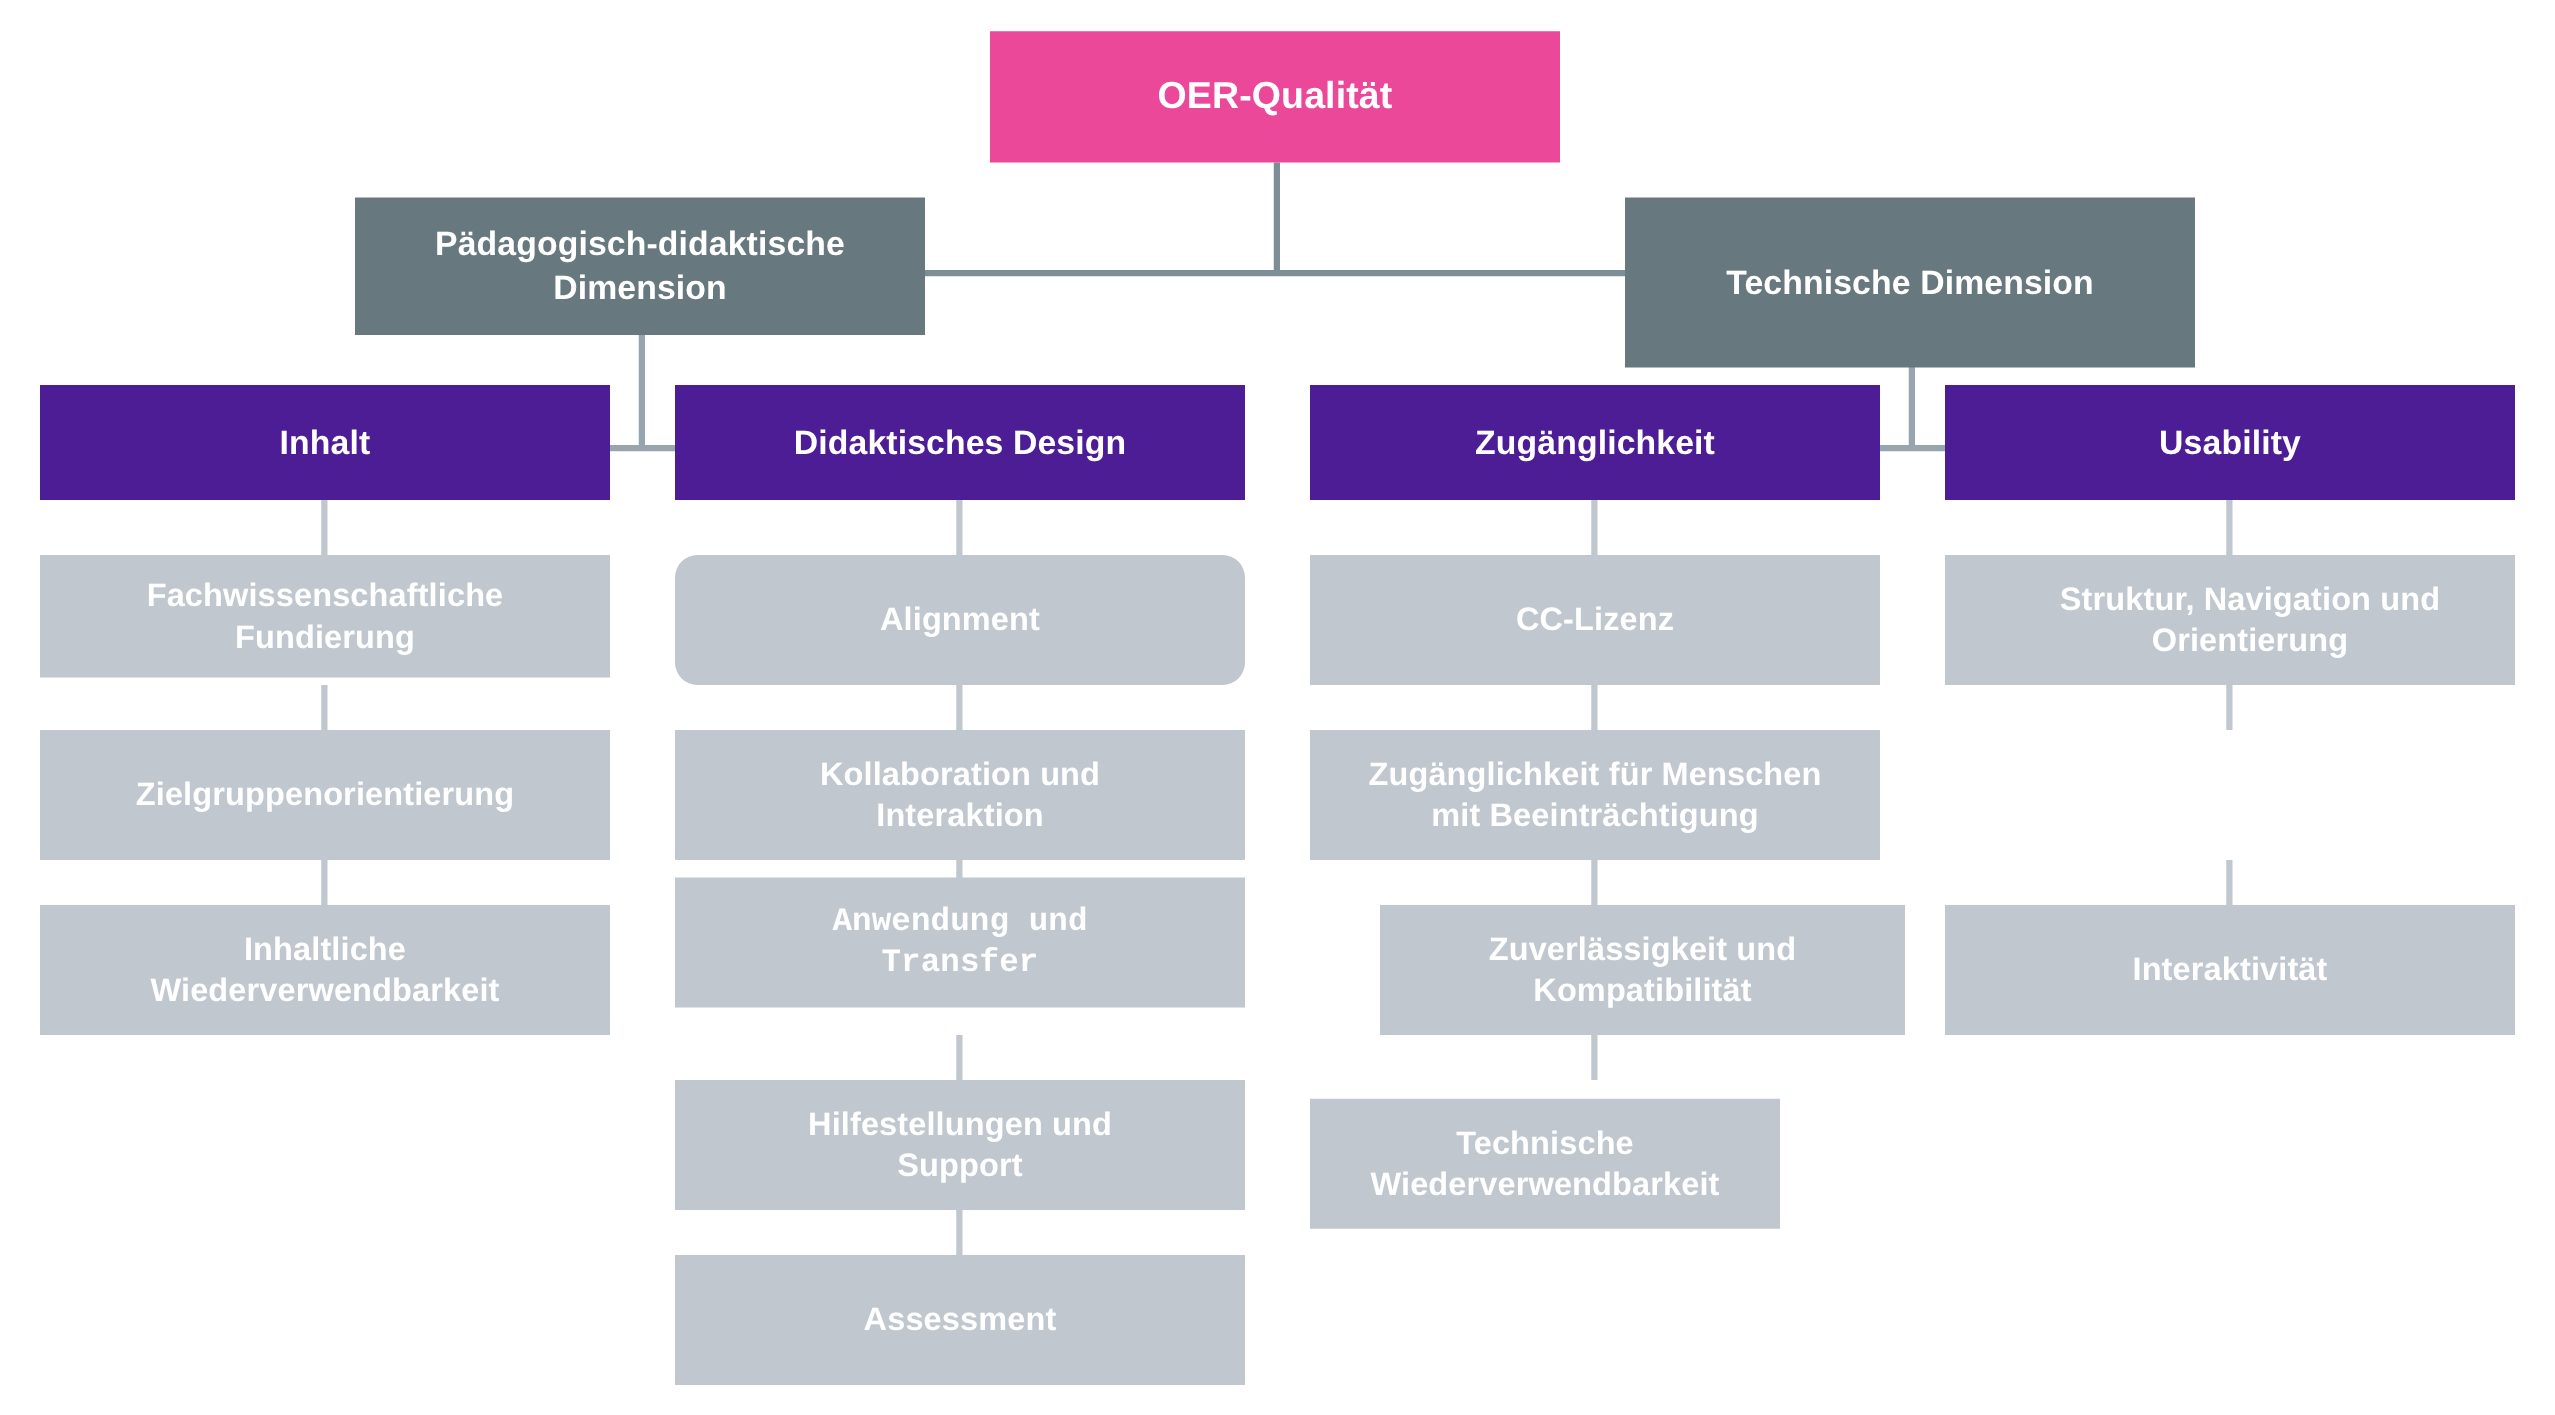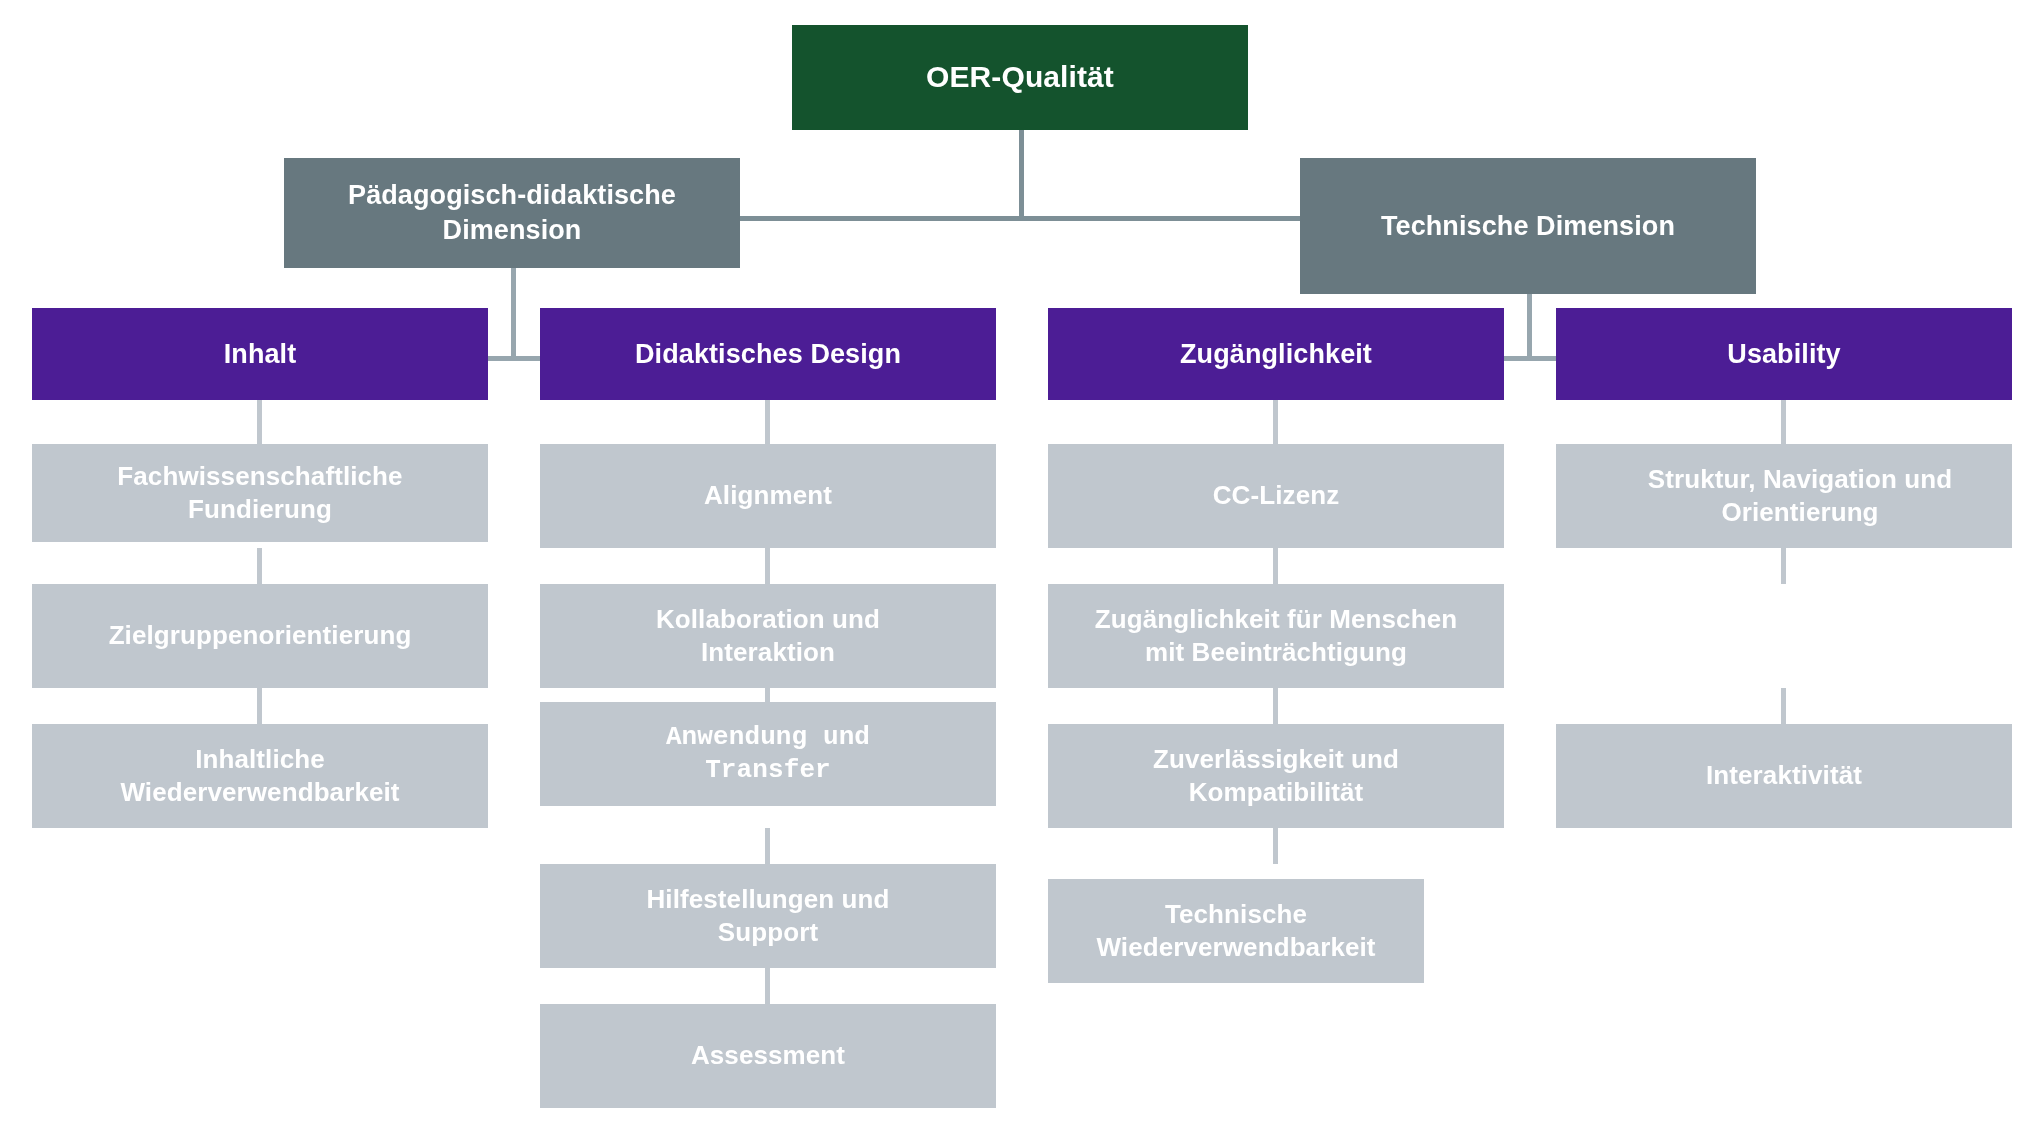--- a/index.html
+++ b/index.html
@@ -30,21 +30,21 @@
     align-items:center;
     justify-content:center;
     text-align:center;
     color:#ffffff;
     font-weight:bold;
     line-height:1.28;
     padding:4px 14px;
     letter-spacing:0.1px;
     white-space:pre-line;
   }
-  .lvl1{background:#14532d;font-size:30px;}
+  .lvl1{background:#ec4899;font-size:30px;}
   .lvl2{background:#67787f;font-size:27px;}
   .lvl3{background:#4c1d95;font-size:27px;}
   .leaf{background:#c0c7ce;font-size:26px;}
 </style>
 </head>
 <body>
 
 <div id="stage">
 
   <div class="line v dark" style="left:1019px;top:130px;height:90px;"></div>
@@ -94,39 +94,39 @@
   <div class="node lvl3" style="left:1048px;top:308px;width:456px;height:92px;">Zugänglichkeit</div>
 
   <div class="node leaf" style="left:32px;top:444px;width:456px;height:98px;">Fachwissenschaftliche
 Fundierung</div>
 
   <div class="node leaf" style="left:32px;top:584px;width:456px;height:104px;">Zielgruppenorientierung</div>
 
   <div class="node leaf" style="left:32px;top:724px;width:456px;height:104px;">Inhaltliche
 Wiederverwendbarkeit</div>
 
-  <div class="node leaf" style="left:540px;top:444px;width:456px;height:104px;">Alignment</div>
+  <div class="node leaf" style="left:540px;top:444px;width:456px;height:104px;border-radius:18px;">Alignment</div>
 
   <div class="node leaf" style="left:540px;top:584px;width:456px;height:104px;">Kollaboration und
 Interaktion</div>
 
   <div class="node leaf" style="left:540px;top:702px;width:456px;height:104px;font-family:Liberation Mono, monospace;">Anwendung und
 Transfer</div>
 
   <div class="node leaf" style="left:540px;top:864px;width:456px;height:104px;">Hilfestellungen und
 Support</div>
 
   <div class="node leaf" style="left:540px;top:1004px;width:456px;height:104px;">Assessment</div>
 
   <div class="node leaf" style="left:1048px;top:444px;width:456px;height:104px;">CC-Lizenz</div>
 
   <div class="node leaf" style="left:1048px;top:584px;width:456px;height:104px;">Zugänglichkeit für Menschen
 mit Beeinträchtigung</div>
 
-  <div class="node leaf" style="left:1048px;top:724px;width:456px;height:104px;">Zuverlässigkeit und
+  <div class="node leaf" style="left:1104px;top:724px;width:420px;height:104px;">Zuverlässigkeit und
 Kompatibilität</div>
 
   <div class="node leaf" style="left:1048px;top:864px;width:376px;height:104px;margin-top:15px;">Technische
 Wiederverwendbarkeit</div>
 
   <div class="node leaf" style="left:1556px;top:444px;width:456px;height:104px;padding-left:46px;">Struktur, Navigation und
 Orientierung</div>
 
 
   <div class="node leaf" style="left:1556px;top:724px;width:456px;height:104px;">Interaktivität</div>

